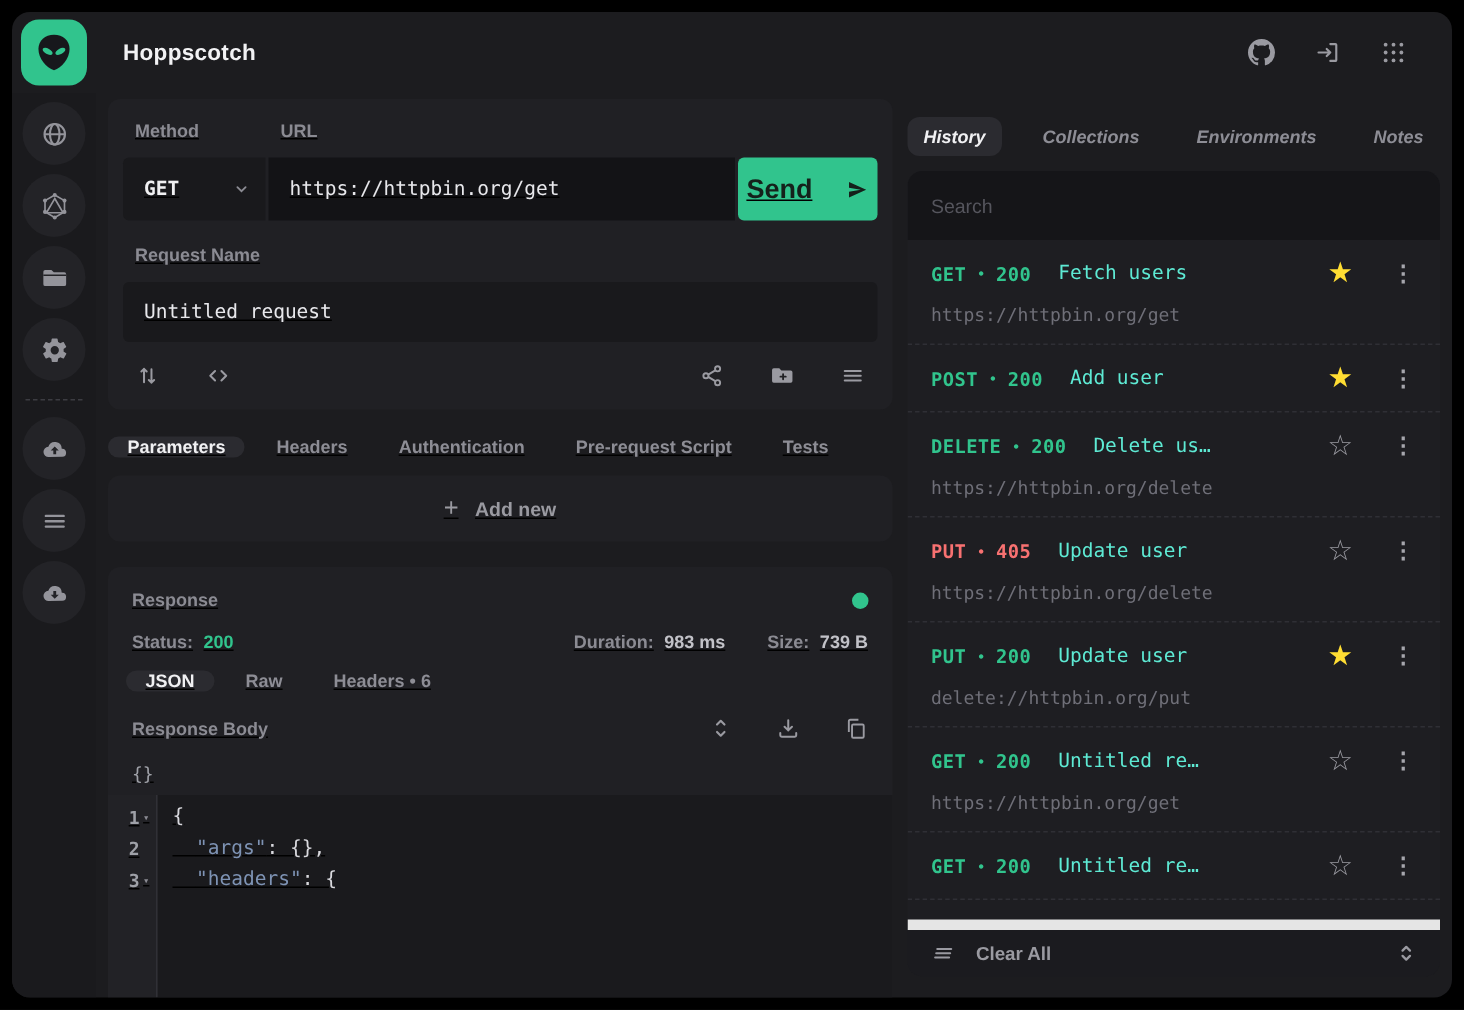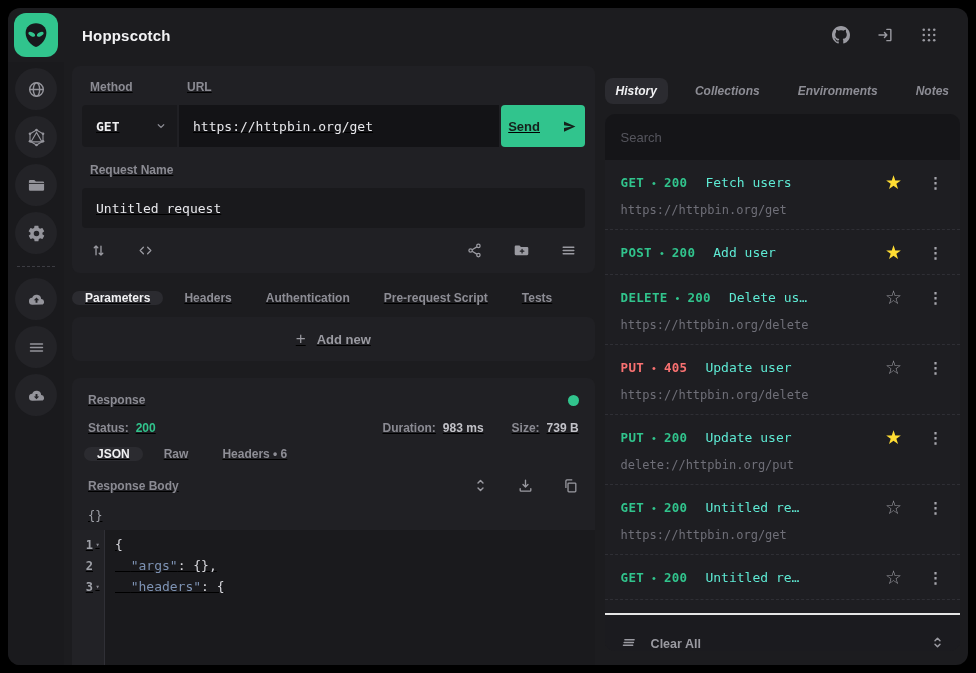--- a/index.html
+++ b/index.html
@@ -45,21 +45,21 @@
   .field-labels .f1{flex:0 0 97px;padding-left:8px;}
   .field-labels .f2{padding-left:8px;}
   .req-row{display:flex;height:42px;padding:0 10px;gap:2px;}
   .method-select{flex:0 0 95px;background:#19191c;border:none;border-radius:4px 0 0 4px;
     color:#f0f0f2;font-family:"DejaVu Sans Mono",monospace;font-weight:700;font-size:13px;
     display:flex;align-items:center;justify-content:space-between;padding:0 10px 0 14px;cursor:pointer;}
   .method-select .chev{color:#8b8b93;}
   .url-input{flex:1;min-width:0;background:#131316;border:none;outline:none;color:#e8e8ec;
     font-family:"DejaVu Sans Mono",monospace;font-size:13px;padding:0 14px;}
   .send-btn{flex:0 0 84px;background:var(--accent);border:none;border-radius:4px;color:#15211b;
-    font-weight:700;font-size:13px;display:flex;align-items:center;justify-content:center;gap:22px;cursor:pointer;
+    font-weight:700;font-size:18px;display:flex;align-items:center;justify-content:center;gap:22px;cursor:pointer;
     font-family:"Liberation Sans",sans-serif;}
   .send-btn svg{width:15px;height:15px;}
   .name-label{padding:16px 18px 11px;}
   .name-input{display:block;margin:0 10px;width:calc(100% - 20px);height:40px;background:#19191c;
     border:none;outline:none;border-radius:4px;color:#e8e8ec;
     font-family:"DejaVu Sans Mono",monospace;font-size:13px;padding:0 14px;}
   .req-icons{display:flex;align-items:center;gap:30px;padding:14px 18px 12px;color:#9a9aa1;}
   .ricon{cursor:pointer;}
   .ricon svg{width:17px;height:17px;}
 
@@ -115,22 +115,22 @@
   .h-method,.h-status{font-family:"DejaVu Sans Mono",monospace;font-size:12.5px;font-weight:700;
     color:var(--accent);letter-spacing:.3px;}
   .h-dot{color:var(--accent);margin:0 8px;font-size:11px;}
   .err .h-method,.err .h-status,.err .h-dot{color:var(--error);}
   .h-name{font-family:"DejaVu Sans Mono",monospace;font-size:13px;color:#5eead4;margin-left:18px;
     white-space:nowrap;overflow:hidden;}
   .h-star{font-size:19px;line-height:1;color:#9a9aa1;margin-right:21px;cursor:pointer;}
   .h-star.on{color:var(--star);}
   .h-kebab{color:#a6a6ad;font-size:15px;font-weight:700;padding:0 5px;cursor:pointer;line-height:1;}
   .h-url{margin-top:11px;font-family:"DejaVu Sans Mono",monospace;font-size:12px;color:#6f6f78;}
-  .panel-footer{flex:0 0 38px;border-top:2px solid #e5e5e5;background:#1b1b1f;
-    display:flex;align-items:flex-end;gap:13px;padding:0 14px 0 16px;color:#9a9aa1;}
+  .panel-footer{flex:0 0 38px;border-top:7px solid #e5e5e5;background:#1b1b1f;
+    display:flex;align-items:center;gap:13px;padding:0 14px 0 16px;color:#9a9aa1;}
   .clear-label{font-size:12.5px;font-weight:700;cursor:pointer;}
 </style>
 </head>
 <body>
 
 <div class="window">
 
   <header class="topbar">
     <div class="logo-wrap">
       <div class="logo">

